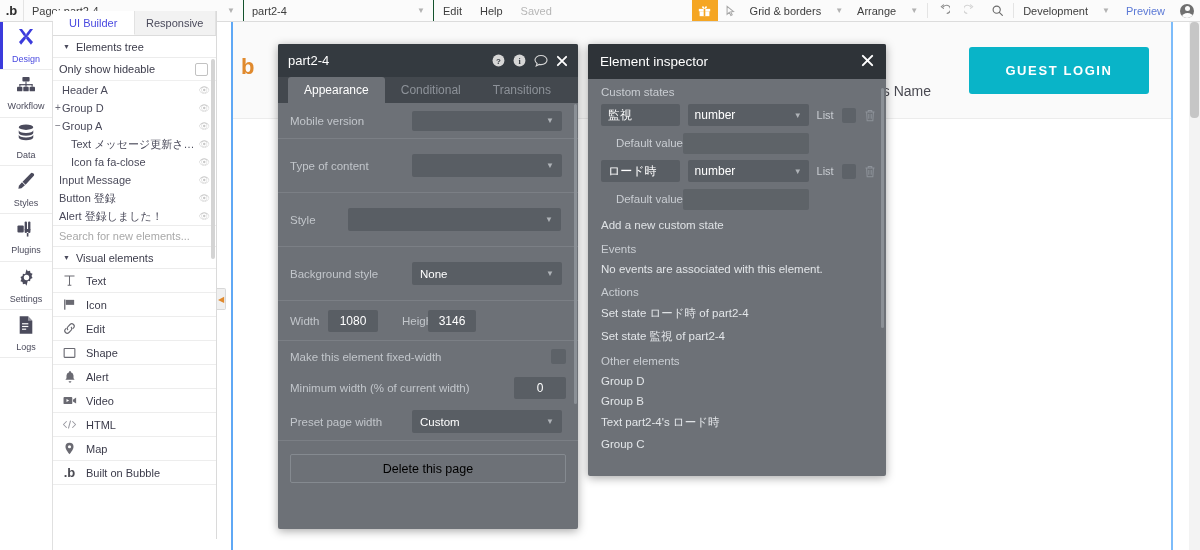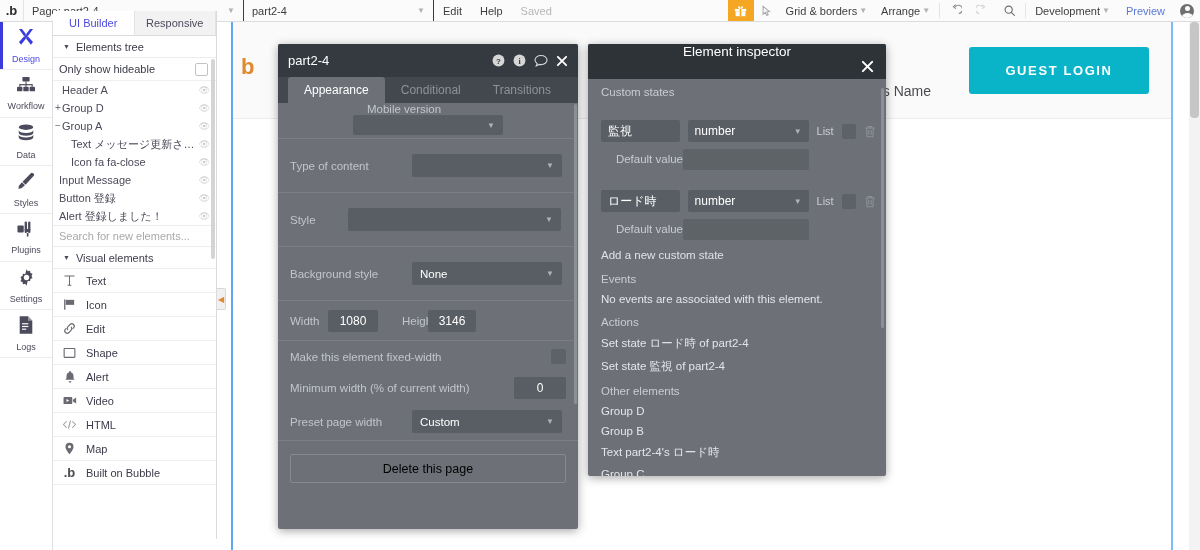--- a/index.html
+++ b/index.html
@@ -43,21 +43,21 @@
   .tb-gift {
     width: 26px; background: #f5a623; display: flex; align-items: center;
     justify-content: center; color: #fff; font-size: 12px;
   }
   .tb-icon {
     display: flex; align-items: center; justify-content: center;
     padding: 0 7px; height: 100%; color: #9b9b9b;
   }
   .tb-group {
     display: flex; align-items: center; padding: 0 7px; height: 100%;
-    color: #3d3d3d; white-space: nowrap; gap: 2px;
+    color: #3d3d3d; white-space: nowrap; gap: 14px;
   }
   .tb-group .mini-caret { color: #b2b2b2; font-size: 8px; }
   .tb-div { width: 1px; background: #e4e4e4; margin: 3px 2px; }
   .tb-preview { color: #5b79d6; }
   .tb-avatar {
     width: 26px; display: flex; align-items: center; justify-content: center;
   }
   .av-circle {
     width: 14px; height: 14px; border-radius: 50%;
     background: #6f6f6f; position: relative; overflow: hidden;
@@ -257,29 +257,29 @@
 
   
   .ei {
     position: absolute; left: 588px; top: 44px; width: 298px; height: 432px;
     background: #6d7177; border-radius: 2px;
     box-shadow: 0 2px 10px rgba(0,0,0,.35);
     font-size: 11.5px; color: #e6e6e6; overflow: hidden;
   }
   .ei-head {
     height: 35px; background: #2e3338; display: flex; align-items: center;
-    padding: 0 12px; color: #ffffff; font-size: 13.5px; flex-direction: column;
+    padding: 0 12px; color: #ffffff; font-size: 13.5px;
   }
   .ei-head .x { margin-left: auto; font-size: 15px; color: #ffffff; }
   .ei-sec {
     padding: 7px 13px 4px; color: #c9cdd2; font-size: 11.5px;
   }
   .ei-staterow {
     display: flex; align-items: center; padding: 0 10px 0 13px; gap: 8px;
-    height: 26px; margin-bottom: 2px; margin-top: 16px;
+    height: 26px; margin-bottom: 2px;
   }
   .ei-name {
     width: 82px; height: 22px; background: #595e64; border-radius: 2px;
     display: flex; align-items: center; padding-left: 7px;
     color: #ffffff; font-size: 12px;
   }
   .ei-type {
     width: 126px; height: 22px; background: #595e64; border-radius: 2px;
     display: flex; align-items: center; padding: 0 7px;
     color: #ffffff; font-size: 12px;
@@ -669,21 +669,21 @@
     </div>
 
     <div class="pe-tabs">
       <div class="pe-tab active">Appearance</div>
       <div class="pe-tab">Conditional</div>
       <div class="pe-tab">Transitions</div>
     </div>
 
     <div class="pe-body">
 
-      <div class="pe-row" style="height:36px;flex-direction:column;">
+      <div class="pe-row" style="height:36px;">
         <span class="pe-lbl" style="width:122px;">Mobile version</span>
         <span class="pe-select" style="width:150px;height:20px;">
           <span class="sel-caret">▼</span>
         </span>
       </div>
 
       <div class="pe-row" style="height:54px;">
         <span class="pe-lbl" style="width:122px;">Type of content</span>
         <span class="pe-select" style="width:150px;">
           <span class="sel-caret">▼</span>

